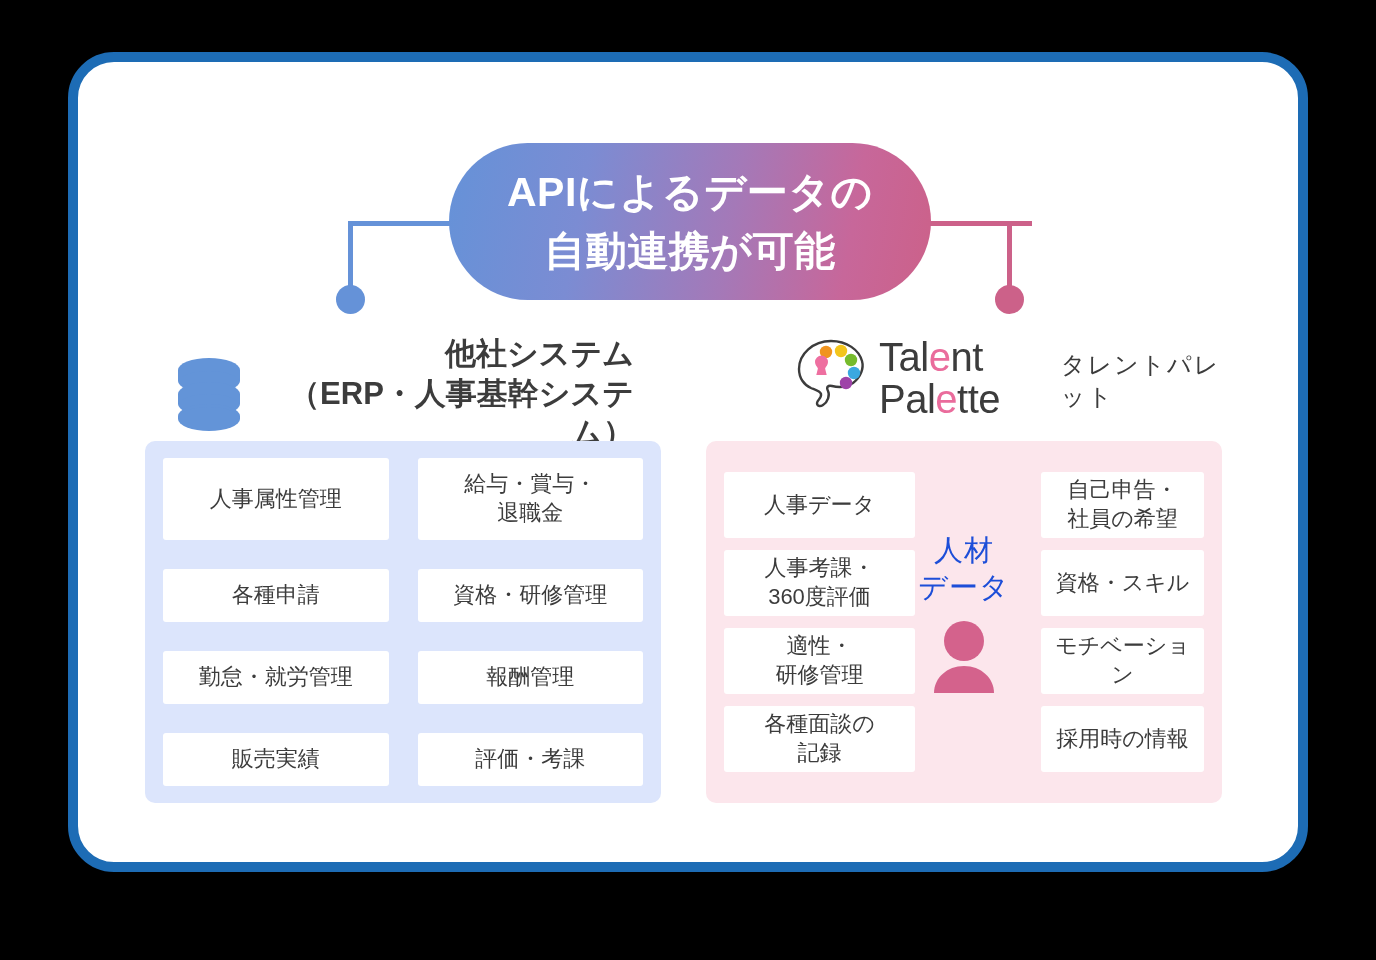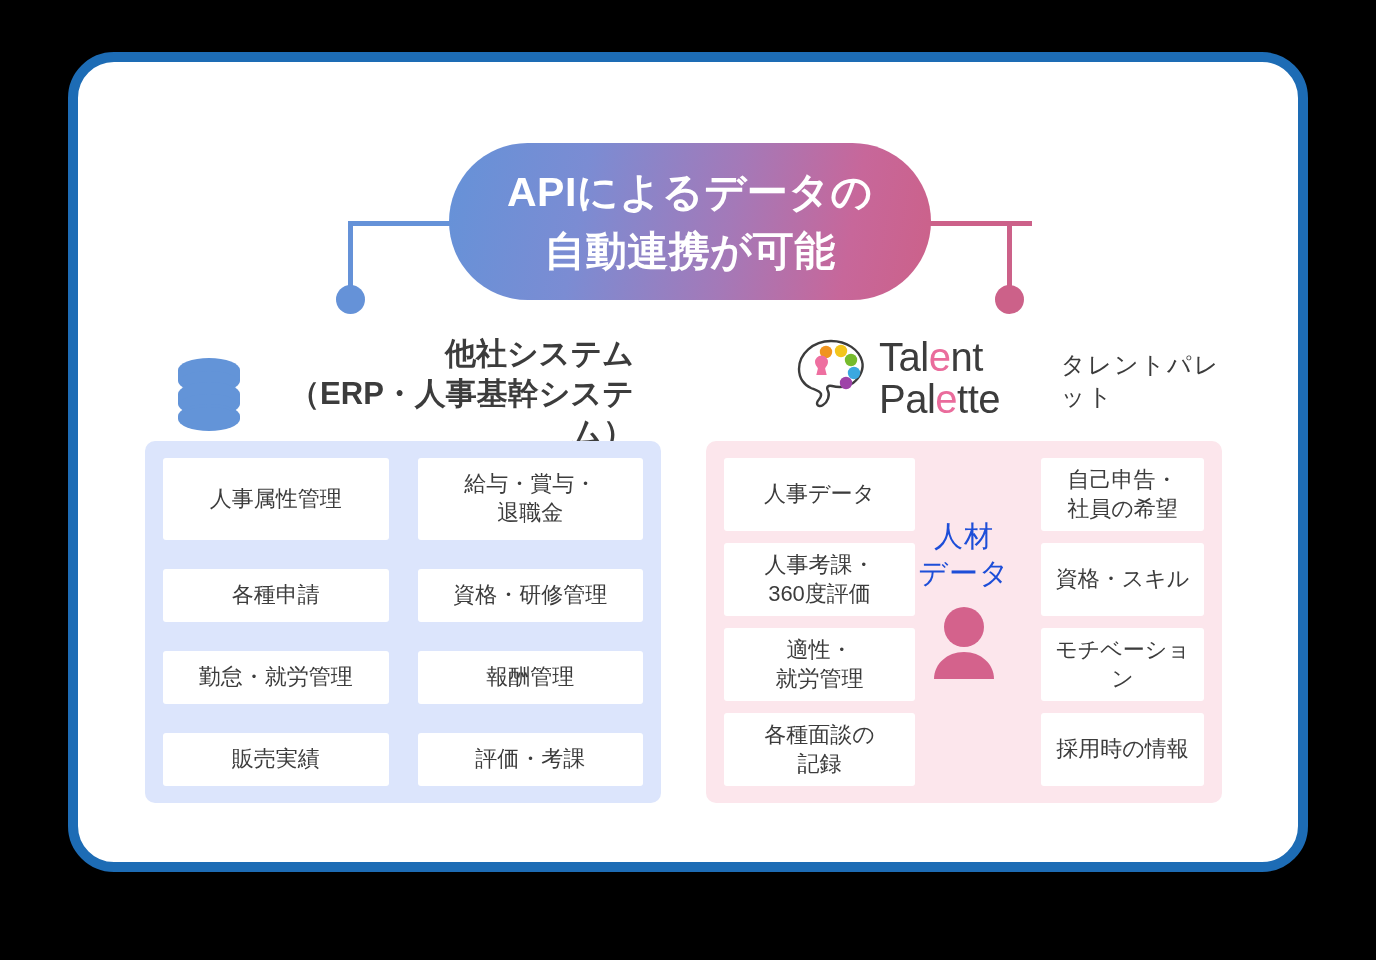--- a/index.html
+++ b/index.html
@@ -178,21 +178,21 @@
     height: 362px;
     background: #dce5fc;
     padding: 17px 18px;
   }
   .panel-right {
     left: 706px;
     top: 441px;
     width: 516px;
     height: 362px;
     background: #fce6ec;
-    padding: 17px 18px;
+    padding: 31px 18px;
   }
 
   .grid2 {
     display: grid;
     grid-template-columns: 1fr 1fr;
     column-gap: 14px;
     row-gap: 12px;
     height: 100%;
     gap: 29px;
   }
@@ -313,21 +313,21 @@
     </div>
   </div>
 
   <div class="panel panel-right">
     <div class="grid-split">
       <div class="col">
         <div class="card">人事データ</div>
         <div class="card">人事考課・
 360度評価</div>
         <div class="card">適性・
-就労管理</div>
+研修管理</div>
         <div class="card">各種面談の
 記録</div>
       </div>
       <div class="center-col">
         <div class="center-label">人材
 データ</div>
         <svg class="person-icon" viewBox="0 0 72 76">
           <circle cx="36" cy="22" r="20" fill="#d4628c"></circle>
           <path d="M36 47 C53 47 66 59 66 74 H6 C6 59 19 47 36 47 Z" fill="#d4628c"></path>
         </svg>

